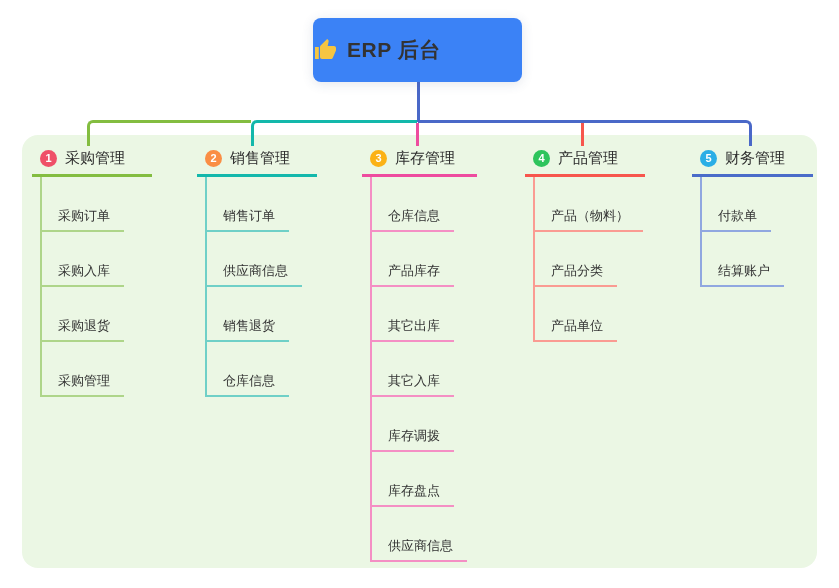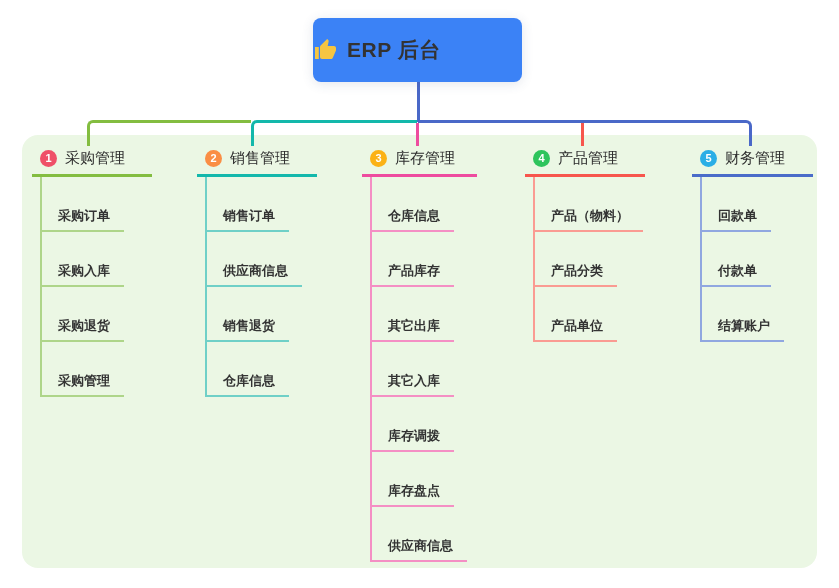--- a/index.html
+++ b/index.html
@@ -43,21 +43,20 @@
     background:var(--badge);color:#fff;font-size:11px;font-weight:700;
     display:flex;align-items:center;justify-content:center;line-height:1;
   }
   .branch-label{font-size:15px;font-weight:400;color:#2d2d2d;white-space:nowrap;}
   .children{margin-left:8px;border-left:2px solid var(--light);width:max-content;}
   .child{height:55px;display:flex;align-items:flex-end;}
   .child-label{
     font-size:13px;color:#333;white-space:nowrap;
     padding:0 14px 5px 16px;
     border-bottom:2px solid var(--light);
-    font-weight:bold;
   }
 </style>
 </head>
 <body>
 
 <div class="panel" style="background: rgb(235, 247, 228);"></div>
 
 <div class="root-card">
   <svg class="thumb" viewBox="0 0 24 24" aria-hidden="true">
     <path fill="#f5c542" d="M2 21h3.8V9H2v12zM23 10c0-1.1-.9-2-2-2h-6.31l.95-4.57.03-.32c0-.41-.17-.79-.44-1.06L14.17 1 7.59 7.59C7.22 7.95 7 8.45 7 9v10c0 1.1.9 2 2 2h9c.83 0 1.54-.5 1.84-1.22l3.02-7.05c.09-.23.14-.47.14-.73v-2z"></path>
@@ -167,22 +166,19 @@
   </div>
 </div>
 
 <div class="branch" style="left: 692px; --accent: #4a6cc9; --light: #90a7e0; --badge: #2aaee6;">
   <div class="branch-header" style="width:113px;">
     <span class="badge">5</span>
     <span class="branch-label">财务管理</span>
   </div>
   <div class="children">
     <div class="child">
-      <span class="child-label">回款单</span>
-      </div>
-    <div class="child">
       <span class="child-label">付款单</span>
       </div>
     <div class="child">
       <span class="child-label">结算账户</span>
       </div>
   </div>
 </div>
 
 </body></html>

